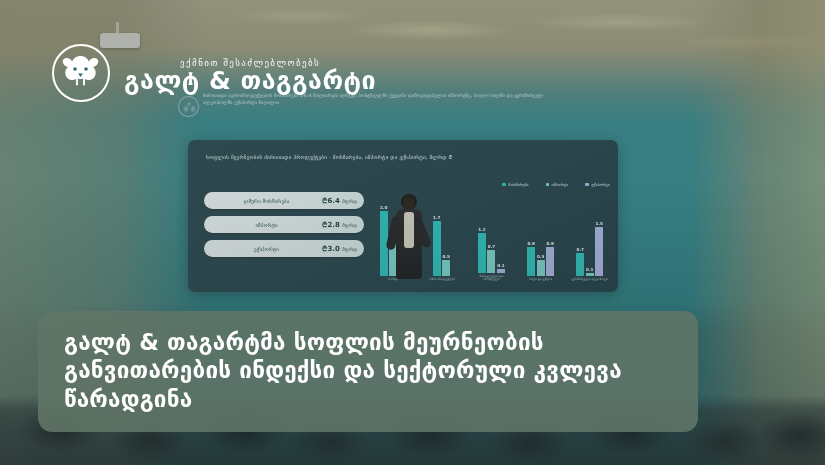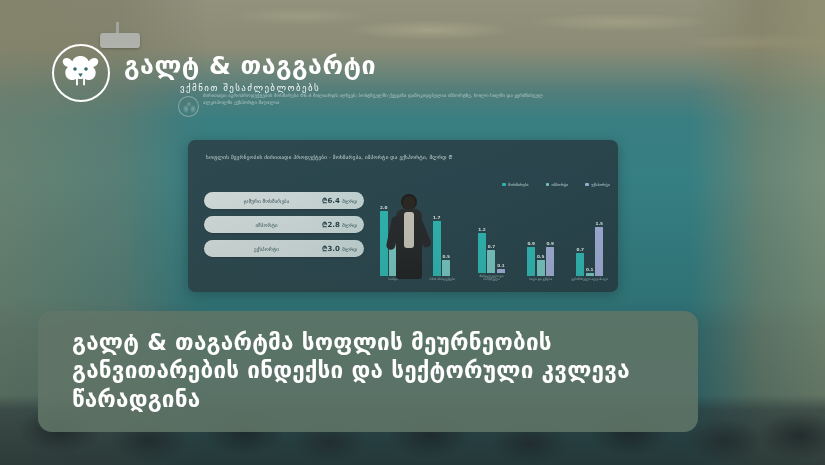--- a/index.html
+++ b/index.html
@@ -149,21 +149,21 @@
   
   #headline {
     position:absolute; left:38px; top:311px; width:660px;
     background:rgba(97,117,104,.88);
     border-radius:14px;
     padding:17px 26px 19px 26px;
     z-index:20;
   }
   #headline h1 {
     font-size:22.5px; font-weight:bold; color:#ffffff;
-    line-height:1.26; letter-spacing:.2px;margin-left:8px;
+    line-height:1.26; letter-spacing:.2px;
   }
 
   
   #tone { position:absolute; inset:0; pointer-events:none;
     background:linear-gradient(to bottom, rgba(58,72,64,.30) 0%, rgba(52,66,60,.14) 38%, rgba(46,60,54,.26) 72%, rgba(40,54,48,.42) 100%);
     z-index:15; }
 </style>
 </head>
 <body>
 
@@ -310,20 +310,20 @@
     <svg width="53" height="53" viewBox="0 0 53 53">
       <g fill="#ffffff">
         <path d="M26.5 10c-4 0-7 2.2-8.3 5.4-1.1-2-3.2-3.3-5.6-3.3-2.2 0-3.9 1.3-3.9 3.3 0 2.6 2.3 4.6 5.2 5.6-1.6 1.4-2.6 3.4-2.6 5.7 0 4.2 3.2 7.4 7.1 7.4 1.4 0 2.6-.4 3.6-1.1v6.3h1.9v-6.9c.8.4 1.7.6 2.6.6s1.8-.2 2.6-.6v6.9h1.9V33c1 .7 2.2 1.1 3.6 1.1 3.9 0 7.1-3.2 7.1-7.4 0-2.3-1-4.3-2.6-5.7 2.9-1 5.2-3 5.2-5.6 0-2-1.7-3.3-3.9-3.3-2.4 0-4.5 1.3-5.6 3.3C33.5 12.2 30.5 10 26.5 10z"></path>
         <circle cx="21" cy="23" r="1.8" fill="#2f6b6e"></circle>
         <circle cx="32" cy="23" r="1.8" fill="#2f6b6e"></circle>
         <path d="M24.2 27.6h4.6l-2.3 3.4z" fill="#2f6b6e"></path>
       </g>
     </svg>
   </div>
   <div id="brand-text">
+    <div id="brand-tag">ვქმნით შესაძლებლობებს</div>
     <div id="brand-name">გალტ &amp; თაგგარტი</div>
-    <div id="brand-tag">ვქმნით შესაძლებლობებს</div>
   </div>
 </div>
 
 <div id="headline">
   <h1>გალტ &amp; თაგარტმა სოფლის მეურნეობის განვითარების ინდექსი და სექტორული კვლევა წარადგინა</h1>
 </div>
 
 </body></html>

